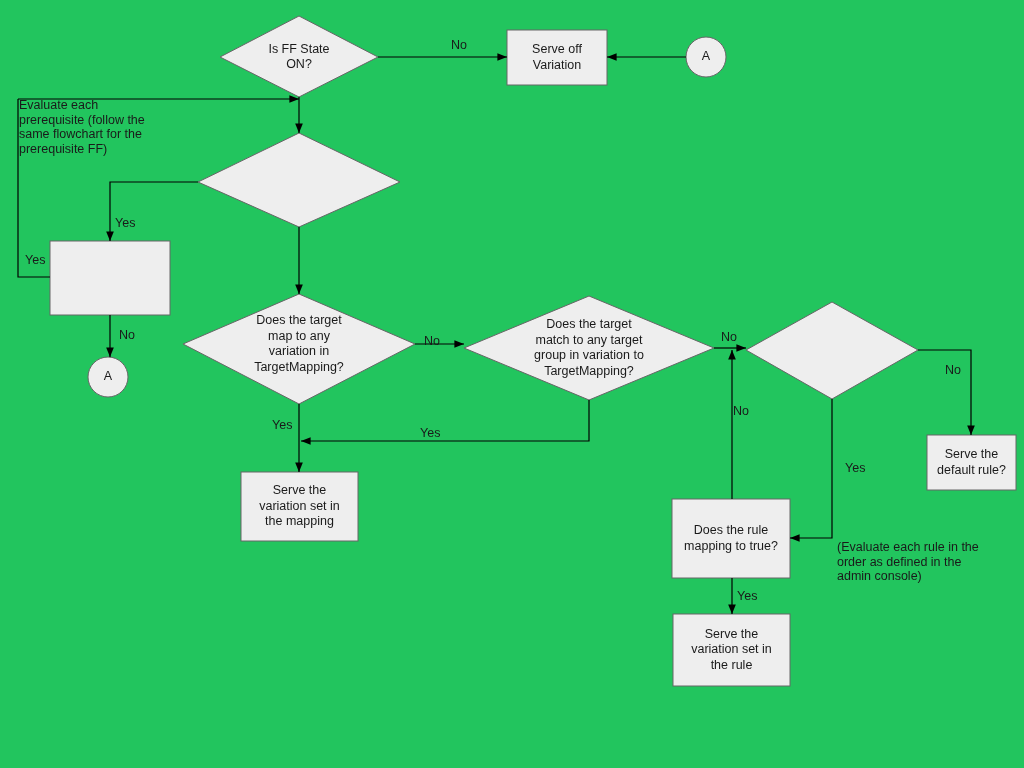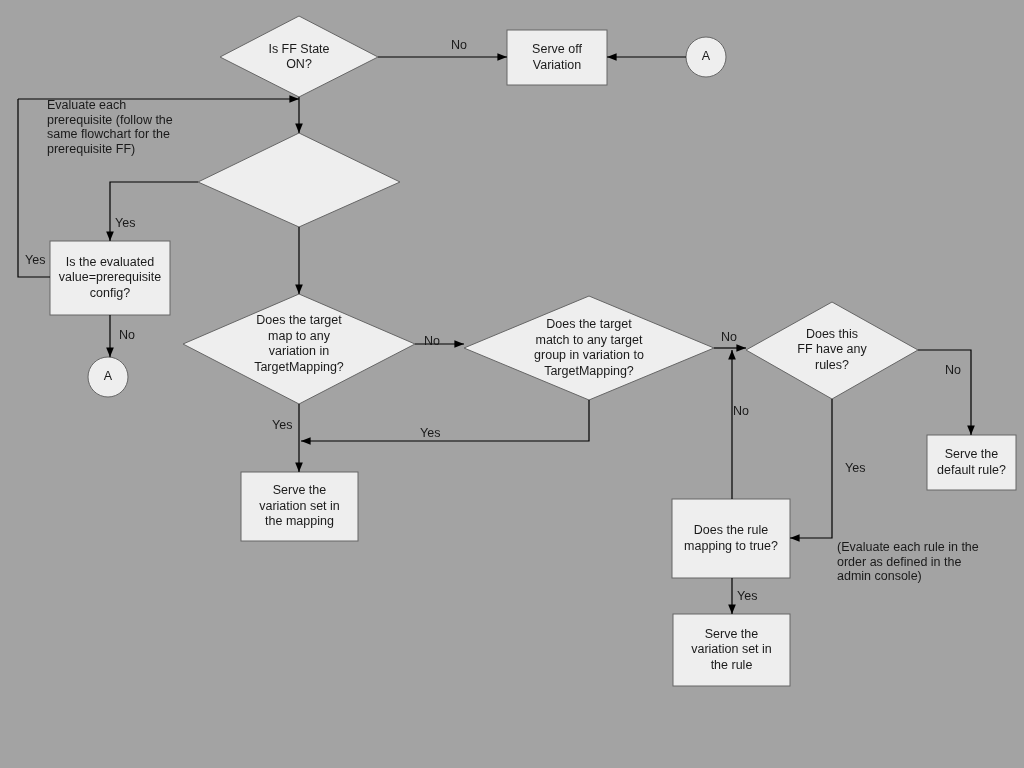--- a/index.html
+++ b/index.html
@@ -10,21 +10,21 @@
   body {
     width: 1024px;
     height: 768px;
     font-family: "Liberation Sans", sans-serif;
     overflow: hidden;
   }
   #canvas {
     position: relative;
     width: 1024px;
     height: 768px;
-    background: #a3a3a3;
+    background: #22c55e;
     text-decoration: underline;
   }
   svg#flow {
     position: absolute;
     top: 0; left: 0;
     width: 1024px;
     height: 768px;
   }
   .shape-fill {
     fill: #eeeeee;
@@ -146,39 +146,33 @@
 
   <div class="node-text" style="left:222px; top:32px; width:154px; height:50px;">Is FF State
 ON?</div>
 
   <div class="node-text" style="left:509px; top:33px; width:96px; height:49px;">Serve off
 Variation</div>
 
   <div class="node-text" style="left:686px; top:45px; width:40px; height:24px;">A</div>
 
 
-  <div class="node-text" style="left:52px; top:252px; width:116px; height:52px;">Is the evaluated
-value=prerequisite
-config?</div>
 
   <div class="node-text" style="left:88px; top:365px; width:40px; height:24px;">A</div>
 
   <div class="node-text" style="left:218px; top:311px; width:162px; height:66px;">Does the target
 map to any
 variation in
 TargetMapping?</div>
 
   <div class="node-text" style="left:493px; top:315px; width:192px; height:66px;">Does the target
 match to any target
 group in variation to
 TargetMapping?</div>
 
-  <div class="node-text" style="left:772px; top:325px; width:120px; height:50px;">Does this
-FF have any
-rules?</div>
 
   <div class="node-text" style="left:929px; top:438px; width:85px; height:49px;">Serve the
 default rule?</div>
 
   <div class="node-text" style="left:243px; top:475px; width:113px; height:63px;">Serve the
 variation set in
 the mapping</div>
 
   <div class="node-text" style="left:674px; top:502px; width:114px; height:73px;">Does the rule
 mapping to true?</div>
@@ -204,21 +198,21 @@
   <div class="edge-label" style="left:721px; top:330px;">No</div>
 
   <div class="edge-label" style="left:945px; top:363px;">No</div>
 
   <div class="edge-label" style="left:845px; top:461px;">Yes</div>
 
   <div class="edge-label" style="left:733px; top:404px;">No</div>
 
   <div class="edge-label" style="left:737px; top:589px;">Yes</div>
 
-  <div class="annot" style="left:19px; top:98px; width:180px;padding-left:28px;">Evaluate each
+  <div class="annot" style="left:19px; top:98px; width:180px;">Evaluate each
 prerequisite (follow the
 same flowchart for the
 prerequisite FF)</div>
 
   <div class="annot" style="left:793px; top:540px; width:150px;margin-left:44px;">(Evaluate each rule in the
 order as defined in the
 admin console)</div>
 
 </div>
 

